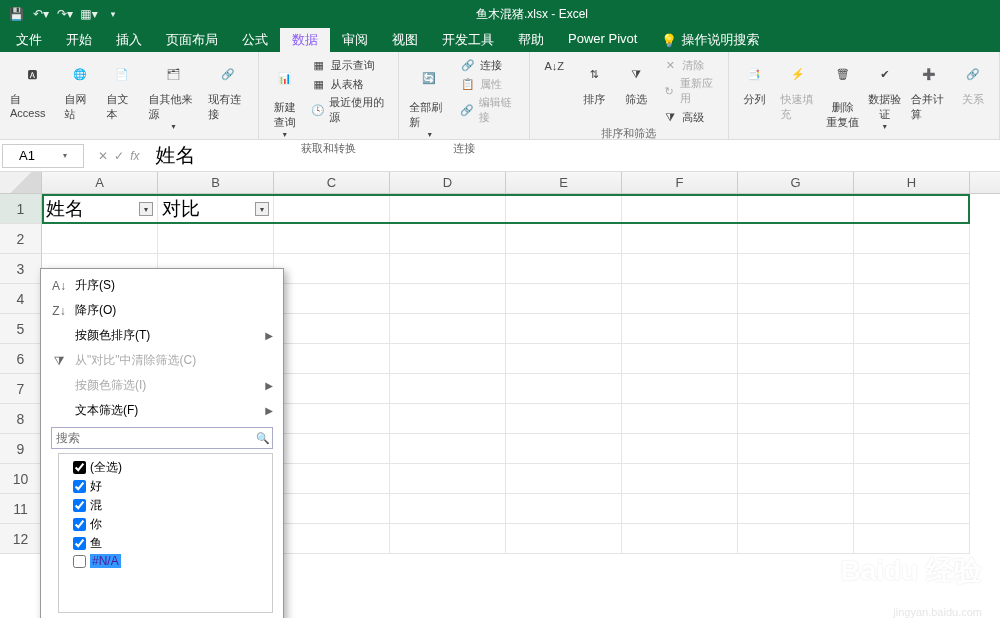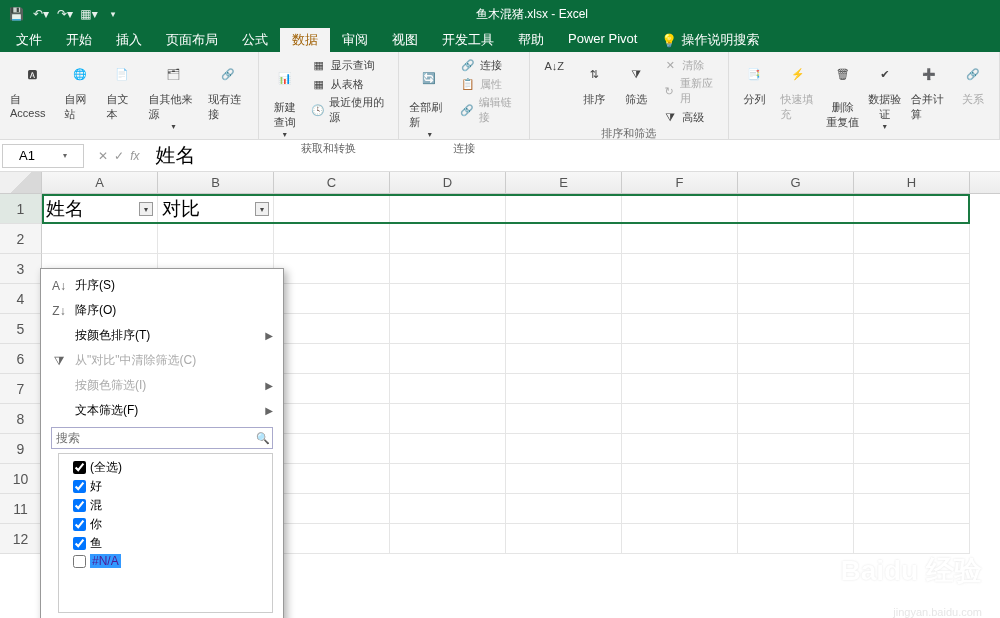--- a/index.html
+++ b/index.html
@@ -3,21 +3,21 @@
 <meta charset="utf-8">
 <style>
 * { margin: 0; padding: 0; box-sizing: border-box; font-family: "Microsoft YaHei", Arial, sans-serif; }
 body { width: 1000px; height: 618px; background: #fff; overflow: hidden; position: relative; }
 .titlebar { height: 28px; background: #0a6b3b; display: flex; align-items: center; color: #fff; font-size: 12px; }
 .titlebar .qat { display: flex; gap: 2px; padding: 0 6px; align-items: center; }
 .qat .icon { width: 22px; height: 22px; display: flex; align-items: center; justify-content: center; opacity: 0.9; }
 .titlebar .title { position: absolute; left: 50%; transform: translateX(-50%); margin-left: 32px; }
 .tabs { height: 24px; background: #0a6b3b; display: flex; align-items: stretch; color: #fff; font-size: 13px; padding-left: 4px; }
 .tab { padding: 3px 12px; cursor: pointer; }
-.tab.active { background: #f3f3f3; color: #a16207; }
+.tab.active { background: #f3f3f3; color: #8b5cf6; }
 .tab.search { display: flex; align-items: center; gap: 4px; }
 .ribbon { height: 88px; background: #f3f3f3; border-bottom: 1px solid #ddd; display: flex; font-size: 11px; color: #444; }
 .group { border-right: 1px solid #ddd; padding: 4px 6px 2px 6px; display: flex; flex-direction: column; justify-content: space-between; }
 .group-content { display: flex; gap: 2px; flex: 1; }
 .group-label { text-align: center; font-size: 11px; color: #666; height: 14px; display:flex; align-items:center; justify-content:center; gap:2px;}
 .rbtn { display: flex; flex-direction: column; align-items: center; justify-content: flex-start; padding: 2px 4px; cursor: pointer; border-radius: 2px; min-width: 40px; }
 .rbtn .ricon { width: 32px; height: 32px; margin-bottom: 2px; display:flex; align-items:center; justify-content:center; }
 .rbtn .ricon.lg { width: 32px; height: 40px; }
 .rbtn-stack { display: flex; flex-direction: column; gap: 1px; }
 .rbtn-s { display: flex; align-items: center; gap: 4px; padding: 1px 4px; cursor: pointer; font-size: 11px; }

